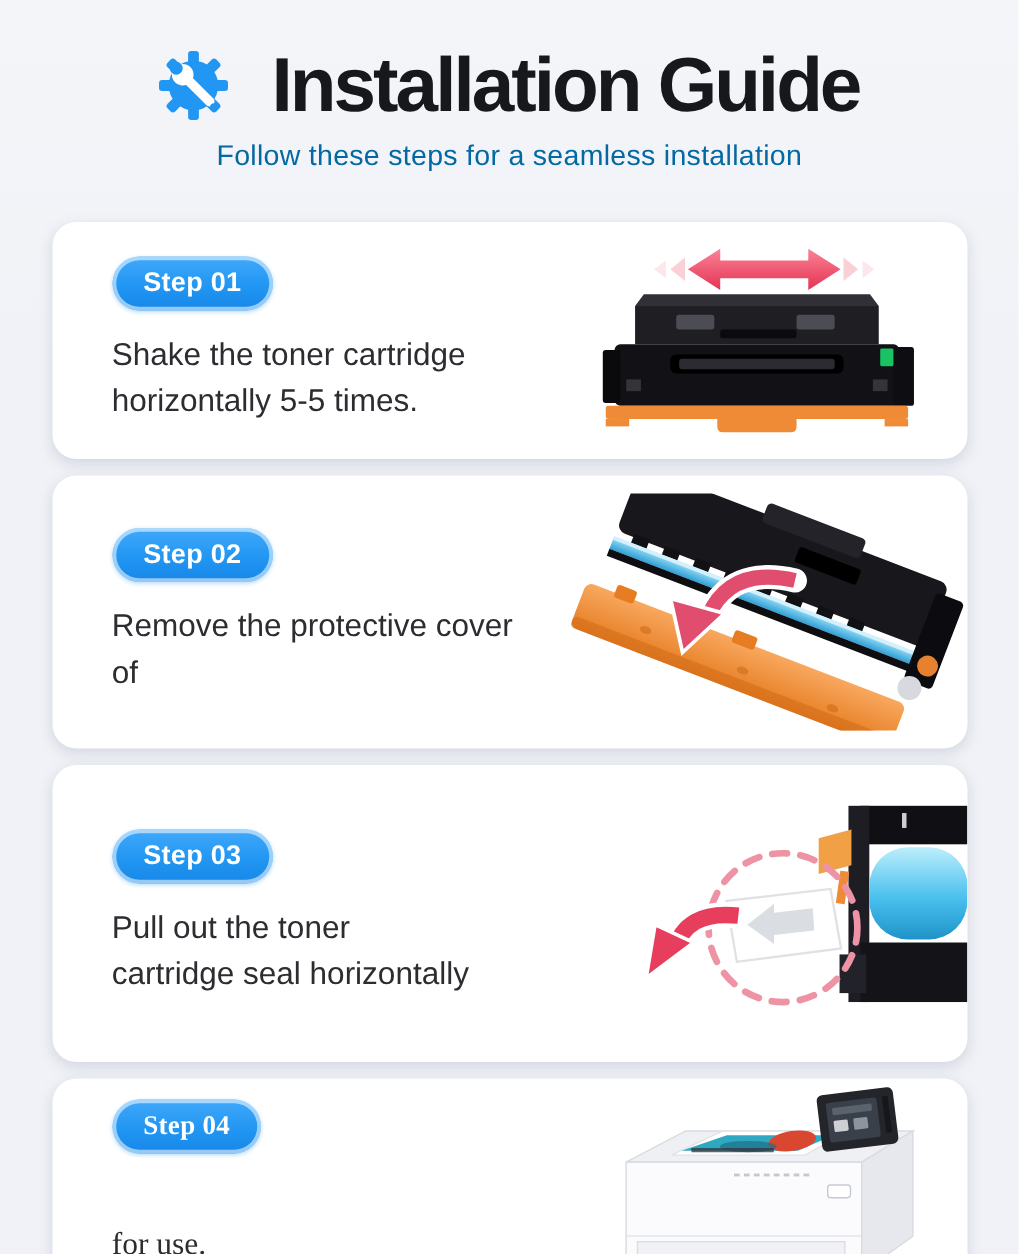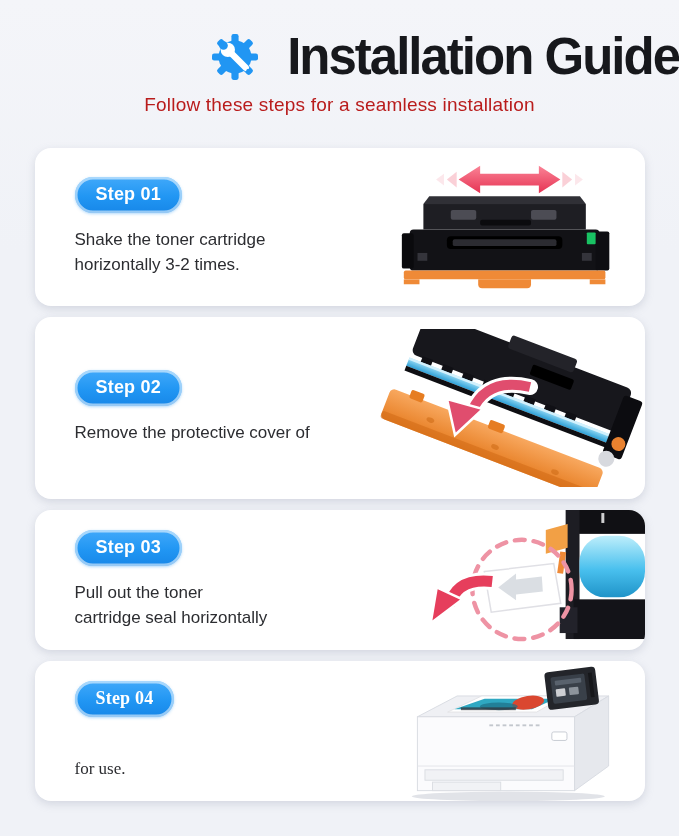--- a/index.html
+++ b/index.html
@@ -7,45 +7,45 @@
     --red:#e84059; --orange:#ef8a37; --cyan:#49b8e8;
   }
   *{margin:0;padding:0;box-sizing:border-box;}
   html,body{width:679px;}
   body{
     width:679px;height:836px;overflow:hidden;
     background:linear-gradient(180deg,#f4f5f9 0%,var(--bg,#f0f2f7) 30%);
     font-family:"Liberation Sans",sans-serif;
   }
   .header{height:148px;padding-top:30px;text-align:center;}
-  .title-row{display:flex;align-items:center;justify-content:flex-end;gap:29px;}
+  .title-row{display:flex;align-items:center;justify-content:center;gap:29px;}
   .page-title{
     font-size:51px;font-weight:700;letter-spacing:-2px;color:var(--ink,#17181c);
     line-height:1.05;
   }
-  .subtitle{margin-top:10px;font-size:19px;color:#b91c1c;letter-spacing:.2px;}
+  .subtitle{margin-top:10px;font-size:19px;color:#0369a1;letter-spacing:.2px;}
   .cards{width:679px;}
   .card{
     position:relative;width:610px;margin:0 auto 11px;background:var(--card,#fff);
     border-radius:16px;box-shadow:0 3px 9px rgba(135,145,165,.28);
     overflow:hidden;display:flex;align-items:center;
   }
   .card-1{height:158px;}
   .card-2{height:182px;}
-  .card-3{height:140px;}
+  .card-3{height:198px;}
   .card-4{height:140px;font-family:Liberation Serif, serif;}
   .card-left{padding-left:40px;width:310px;flex-shrink:0;position:relative;z-index:2;}
   .pill{
     display:inline-block;
     background:linear-gradient(180deg,#41a9fa 0%,var(--blue,#2196f3) 55%,#1787e8 100%);
     color:#fff;font-weight:700;font-size:18px;letter-spacing:.2px;
     padding:7px 21px 8px;border-radius:999px;
     box-shadow:inset 0 0 0 2.5px rgba(255,255,255,.55),0 1px 3px rgba(33,150,243,.35);
   }
-  .desc{margin-top:14px;font-size:17px;line-height:1.5;color:var(--text,#2c2d31);}
+  .desc{margin-top:14px;font-size:21px;line-height:1.5;color:var(--text,#2c2d31);}
   .art{position:absolute;right:8px;top:0;bottom:0;display:flex;align-items:center;justify-content:flex-end;z-index:1;}
   .art-2,.art-3{right:0;}
   svg{display:block;}
 </style>
 </head>
 <body>
 
 <header class="header">
   <div class="title-row">
     <span>
@@ -72,21 +72,21 @@
   <p class="subtitle">Follow these steps for a seamless installation</p>
 </header>
 
 <main class="cards">
 
   <section class="card card-1">
     <div class="card-left">
       <span class="pill">Step 01</span>
       <p class="desc">
         <span>Shake the toner cartridge</span><br>
-        <span>horizontally 3-2 times.</span>
+        <span>horizontally 5-5 times.</span>
       </p>
     </div>
     <div class="art art-1">
       <svg viewBox="0 0 260 140" width="255" height="137">
         <defs>
           <linearGradient id="g1red" x1="0" y1="0" x2="0" y2="1">
             <stop offset="0" stop-color="#fa8396"></stop>
               <stop offset="1" stop-color="#e63353"></stop>
           </linearGradient>
         </defs>

